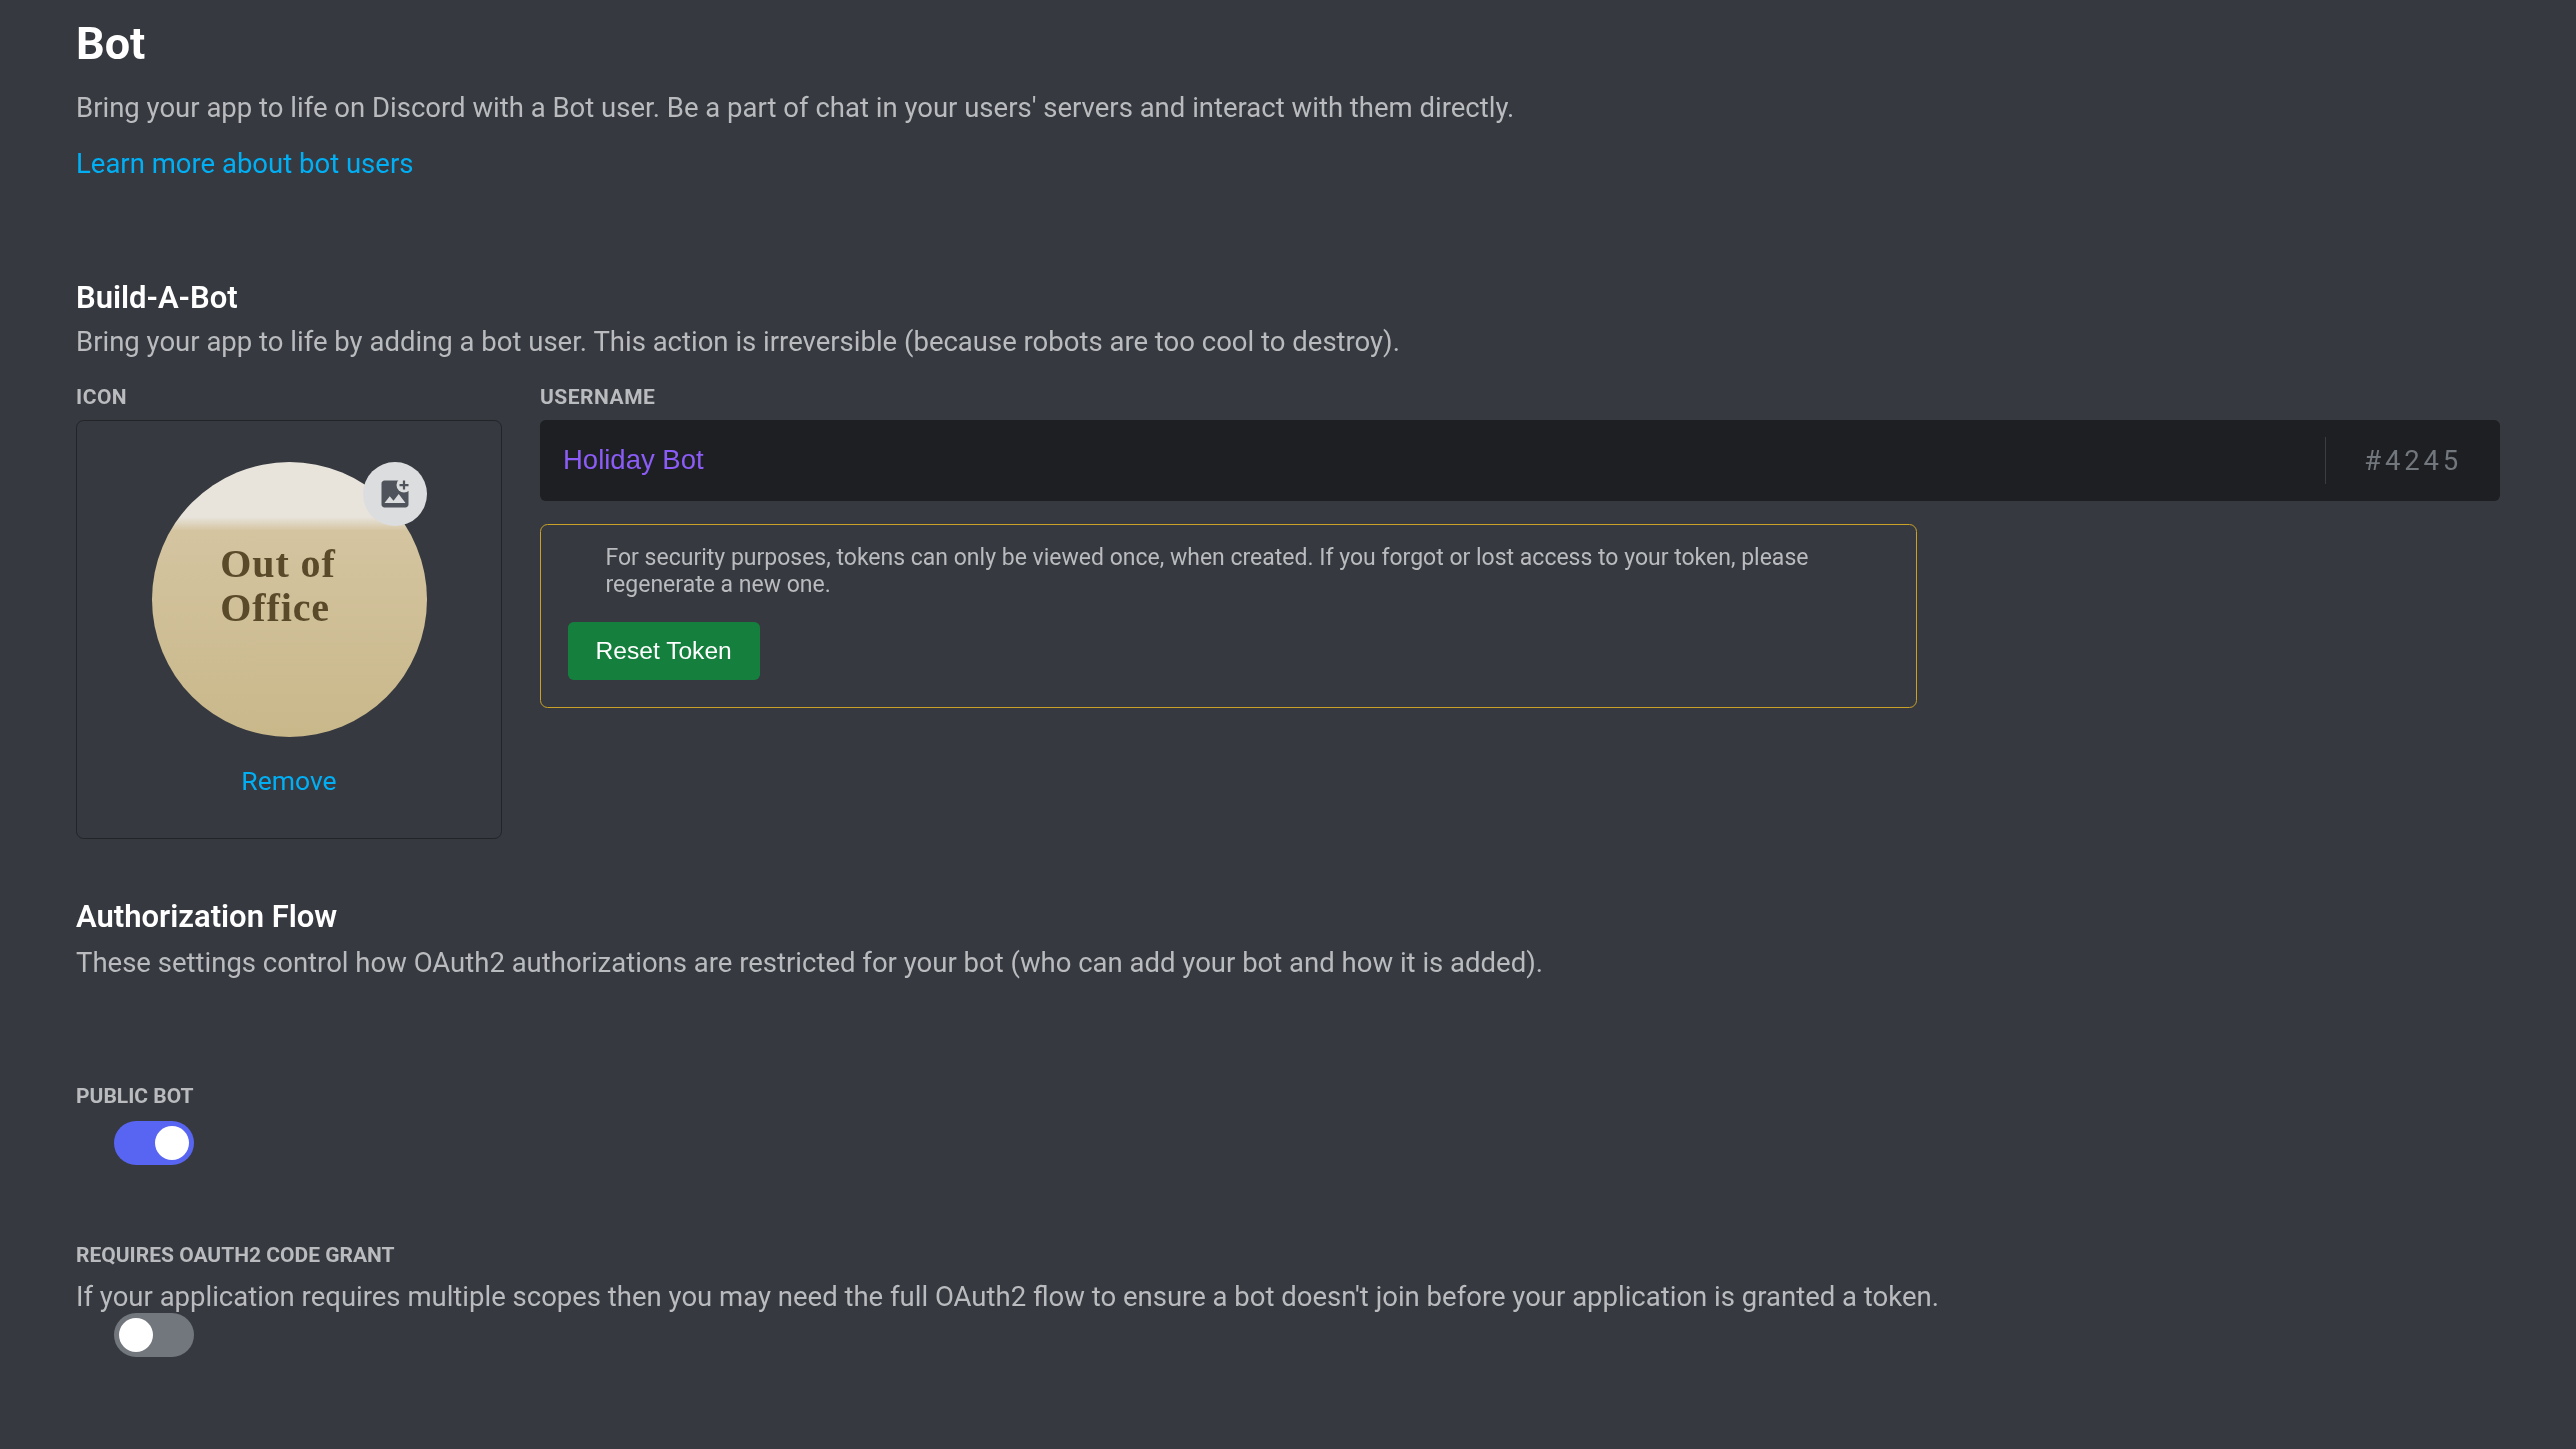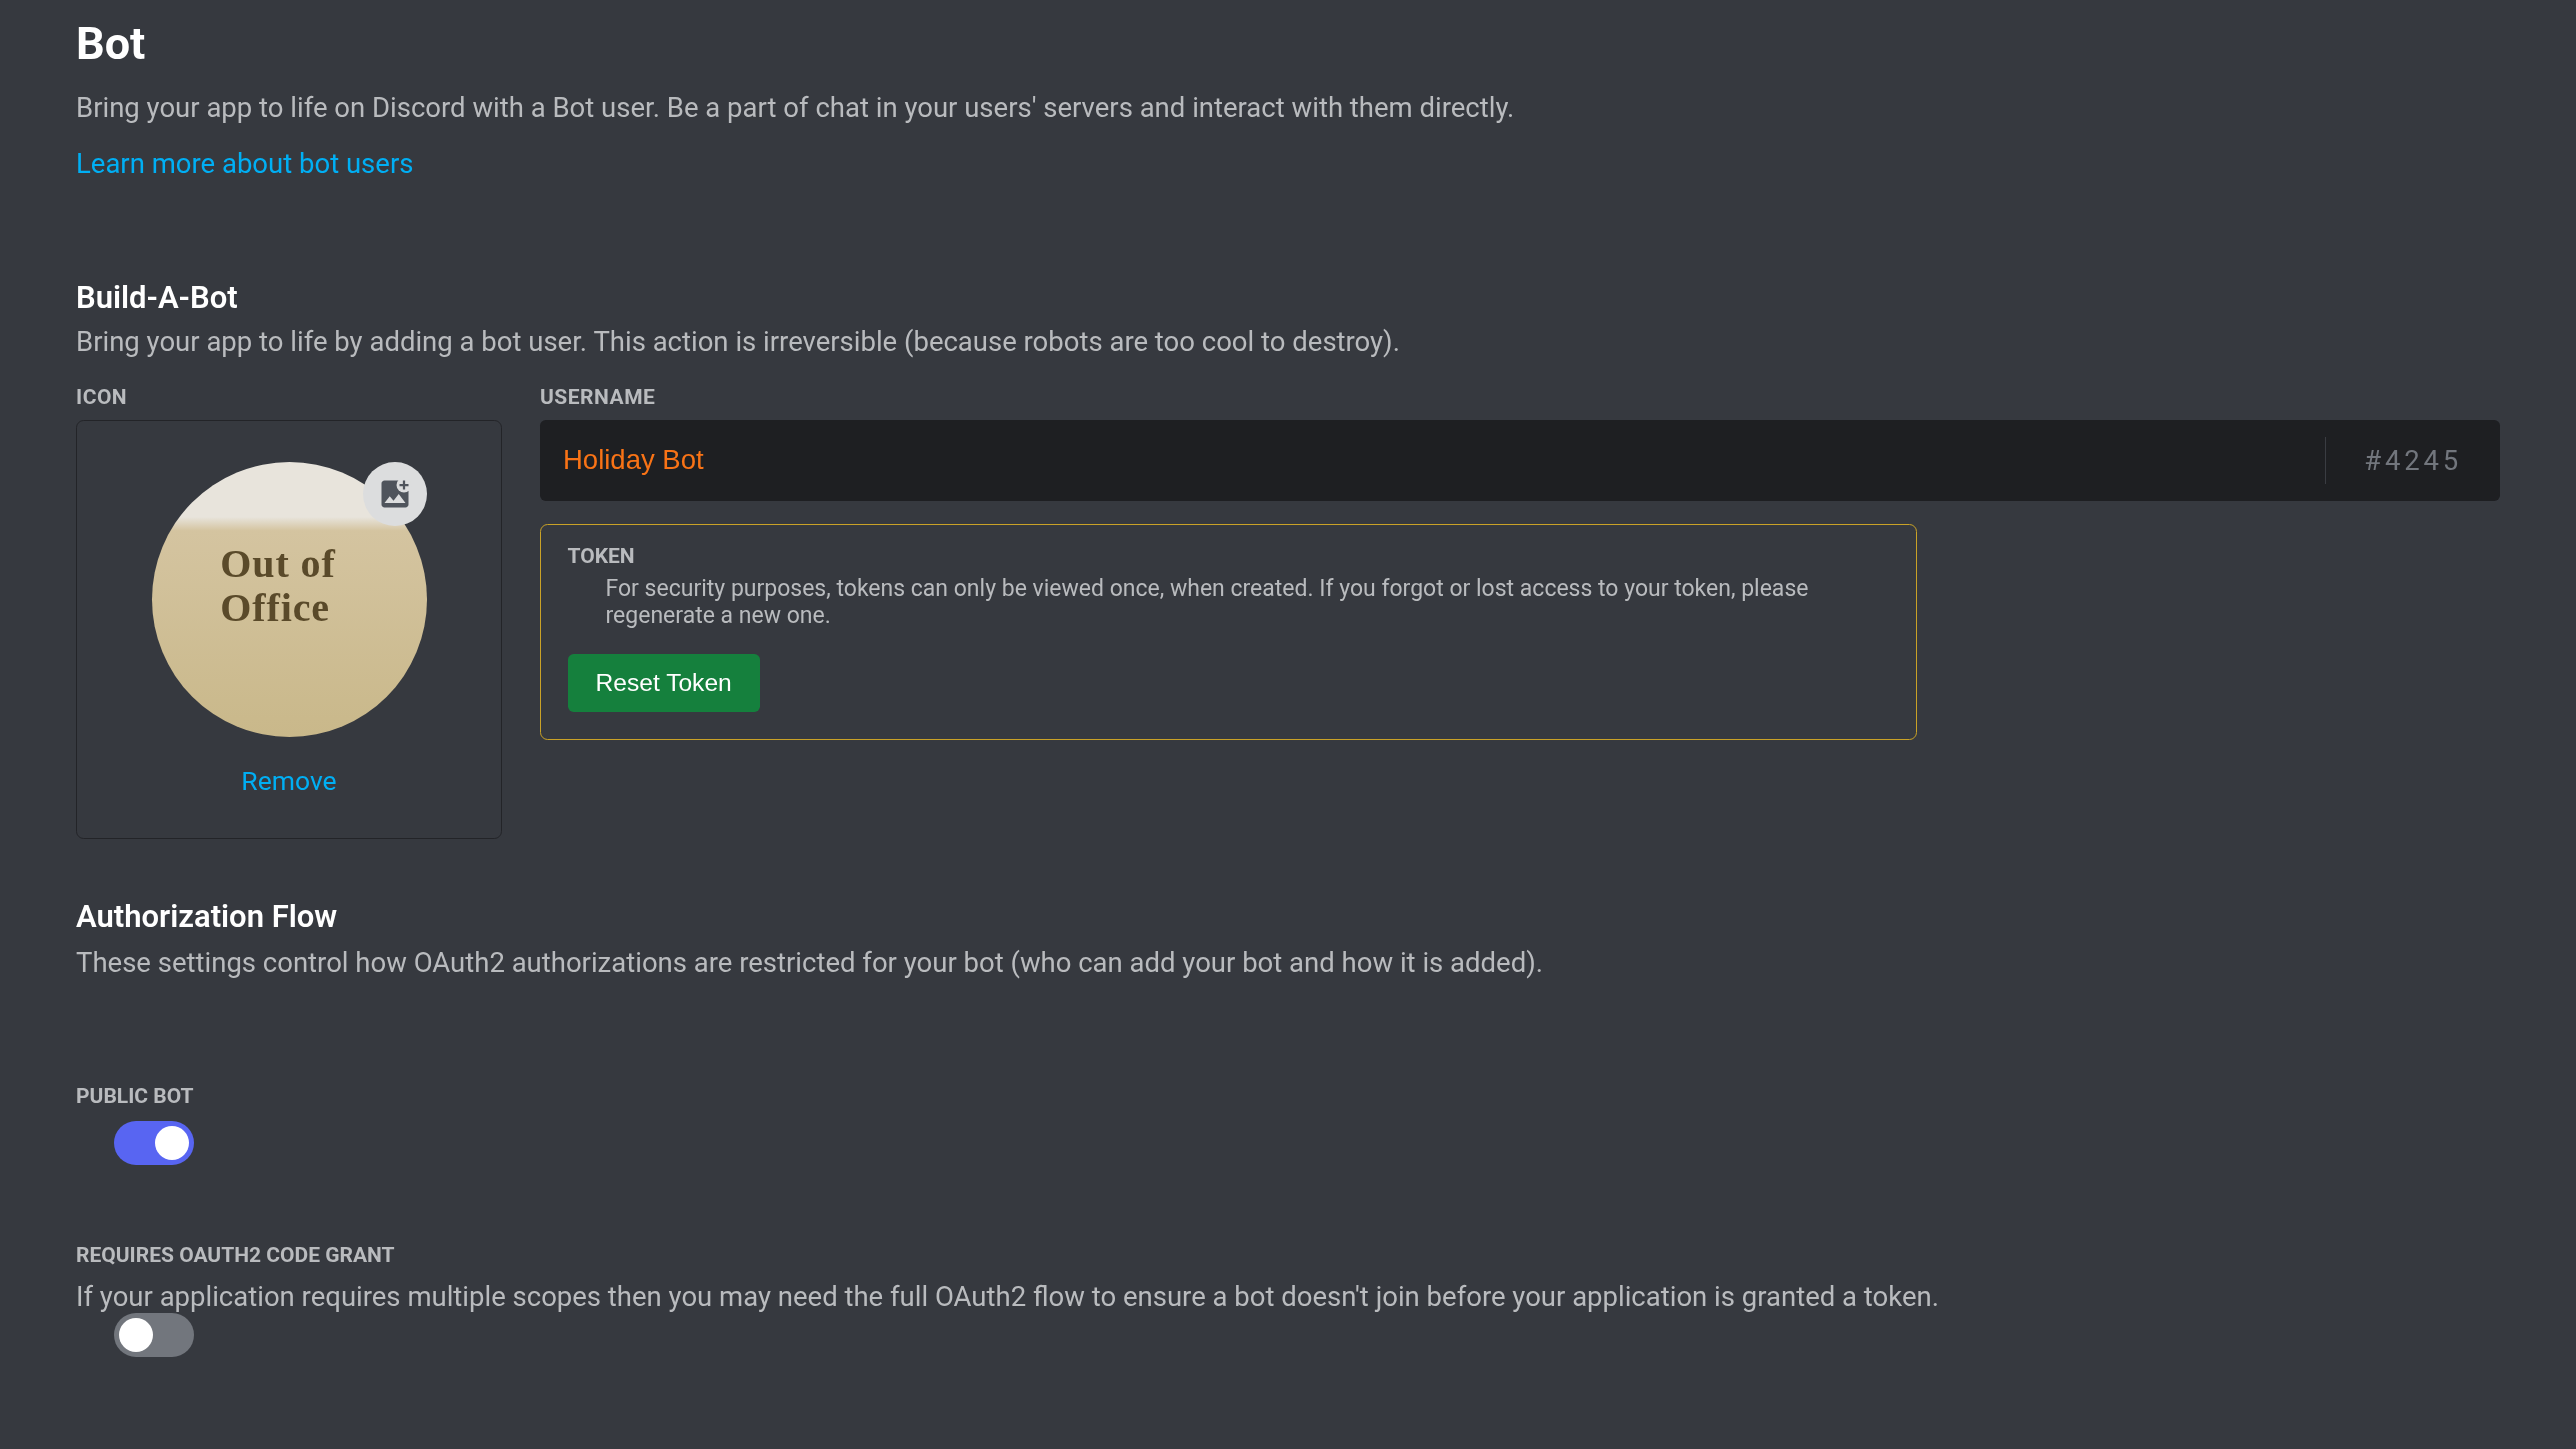--- a/index.html
+++ b/index.html
@@ -134,21 +134,21 @@
       display: flex;
       background: #1e1f22;
       border-radius: 5.7px;
       height: 81px;
       align-items: center;
     }
     .username-input {
       flex: 1;
       background: transparent;
       border: none;
-      color: #f97316;
+      color: #8b5cf6;
       font-size: 27.5px;
       padding: 0 23px;
       height: 100%;
       outline: none;
     }
     .discriminator {
       color: #72767d;
       font-size: 27.5px;
       padding: 0 38px;
       border-left: 0.9px solid #3a3c42;
@@ -281,21 +281,20 @@
   </div>
 
   <div class="username-section">
     <div class="field-label">Username</div>
     <div class="username-input-wrapper">
       <input class="username-input" type="text" value="Holiday Bot" style="">
       <span class="discriminator">#4245</span>
     </div>
 
     <div class="token-box">
-      <div class="token-label">Token</div>
       <div class="token-description">For security purposes, tokens can only be viewed once, when created. If you forgot or lost access to your token, please regenerate a new one.</div>
       <button class="reset-token-btn">Reset Token</button>
     </div>
   </div>
 </div>
 
 <h2 class="auth-section-title">Authorization Flow</h2>
 <p class="section-description">These settings control how OAuth2 authorizations are restricted for your bot (who can add your bot and how it is added).</p>
 
 <div class="toggle-row">

